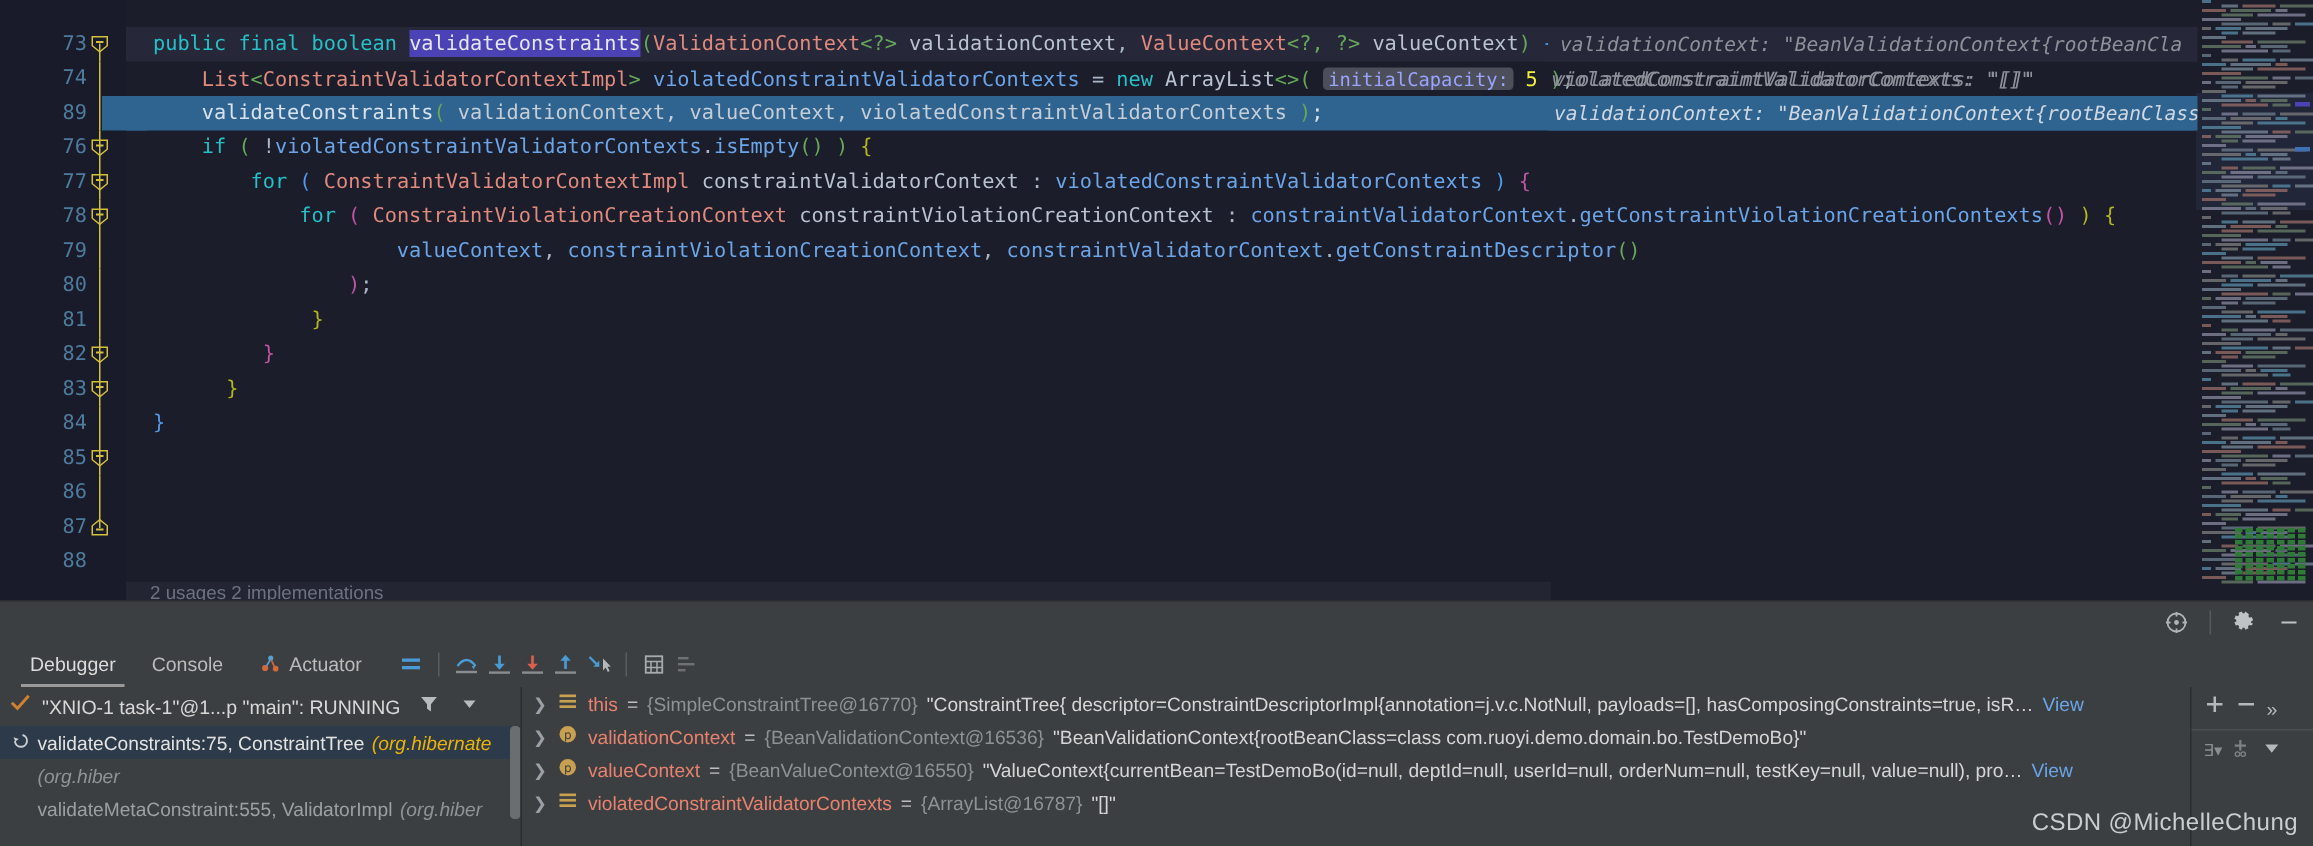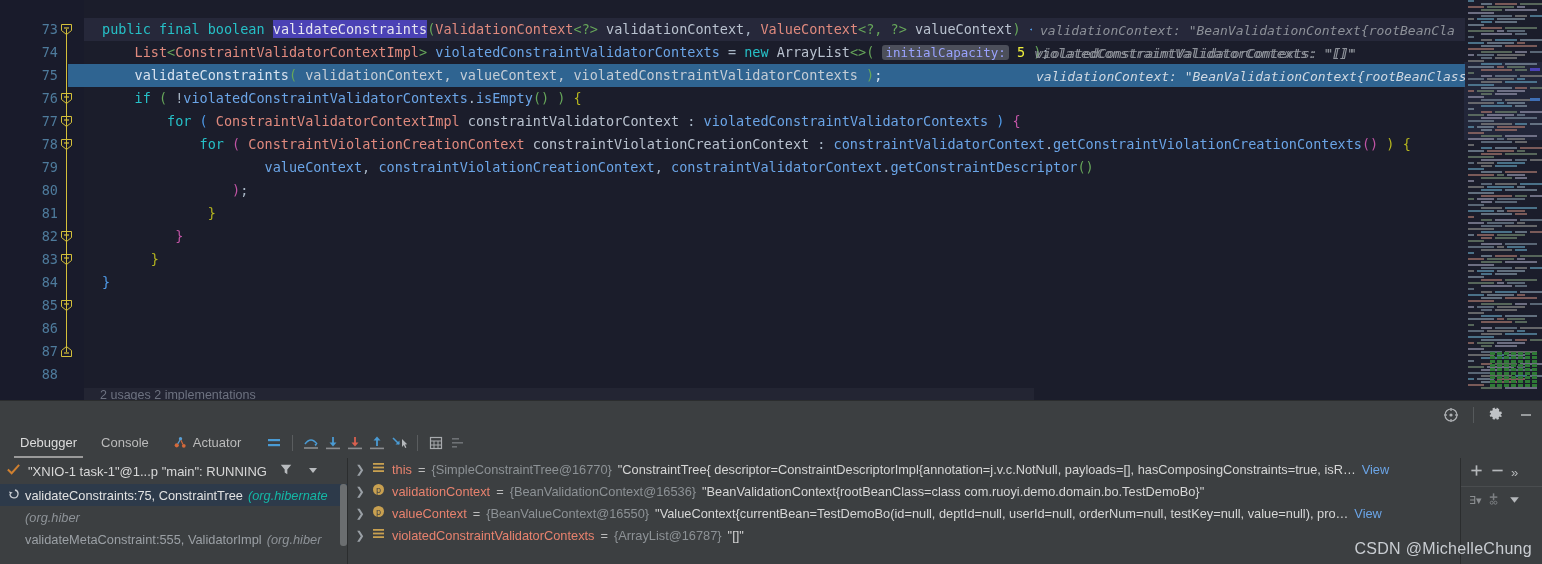--- a/index.html
+++ b/index.html
@@ -165,21 +165,21 @@
     font-size: 13px; color: #d8d8d8; font-family: "Liberation Sans", sans-serif;
   }
   .frame-row {
     height: 22px; display: flex; align-items: center; padding-left: 6px;
     gap: 5px; white-space: nowrap; font-size: 12.8px;
     font-family: "Liberation Sans", sans-serif; color: #9ba0a5;
     overflow: hidden;
   }
   .frame-row.sel { background: #2d3a4a; color: #e2e2e2; }
   .frame-row .pkg { font-style: italic; color: #8e9398; }
-  .frame-row.sel .pkg { color: #14b8a6; text-align: center; }
+  .frame-row.sel .pkg { color: #eab308; text-align: center; }
   .frames-scroll {
     position: absolute; right: 0; top: 30px; width: 7px; height: 62px;
     background: #6b6e70; border-radius: 3px;
   }
 
   .vsplit {
     position: absolute; left: 347px; top: 30px; width: 1px; height: 106px;
     background: #2b2d2e;
   }
 
@@ -234,21 +234,21 @@
                 <path d="M1.5 1.5 h10 v6 l-5 4 l-5 -4 z" fill="none" stroke="#d4c03a" stroke-width="1"></path>
                 <line x1="4" y1="5" x2="9" y2="5" stroke="#d4c03a" stroke-width="1.2"></line>
               </svg>
           </div>
         </div>
         <div class="gutter-row">
           <div class="ln">74</div>
           <div class="vline"></div>
         </div>
         <div class="gutter-row">
-          <div class="ln">75</div>
+          <div class="ln">89</div>
           <div class="vline"></div>
           <div style="position:absolute;left:68px;top:0;width:16px;height:23px;background:#2f6491;"></div>
         </div>
         <div class="gutter-row">
           <div class="ln">76</div>
           <div class="vline"></div>
           <div class="fold">
             <svg width="13" height="13" viewBox="0 0 13 13">
                 <path d="M1.5 1.5 h10 v6 l-5 4 l-5 -4 z" fill="none" stroke="#d4c03a" stroke-width="1"></path>
                 <line x1="4" y1="5" x2="9" y2="5" stroke="#d4c03a" stroke-width="1.2"></line>

